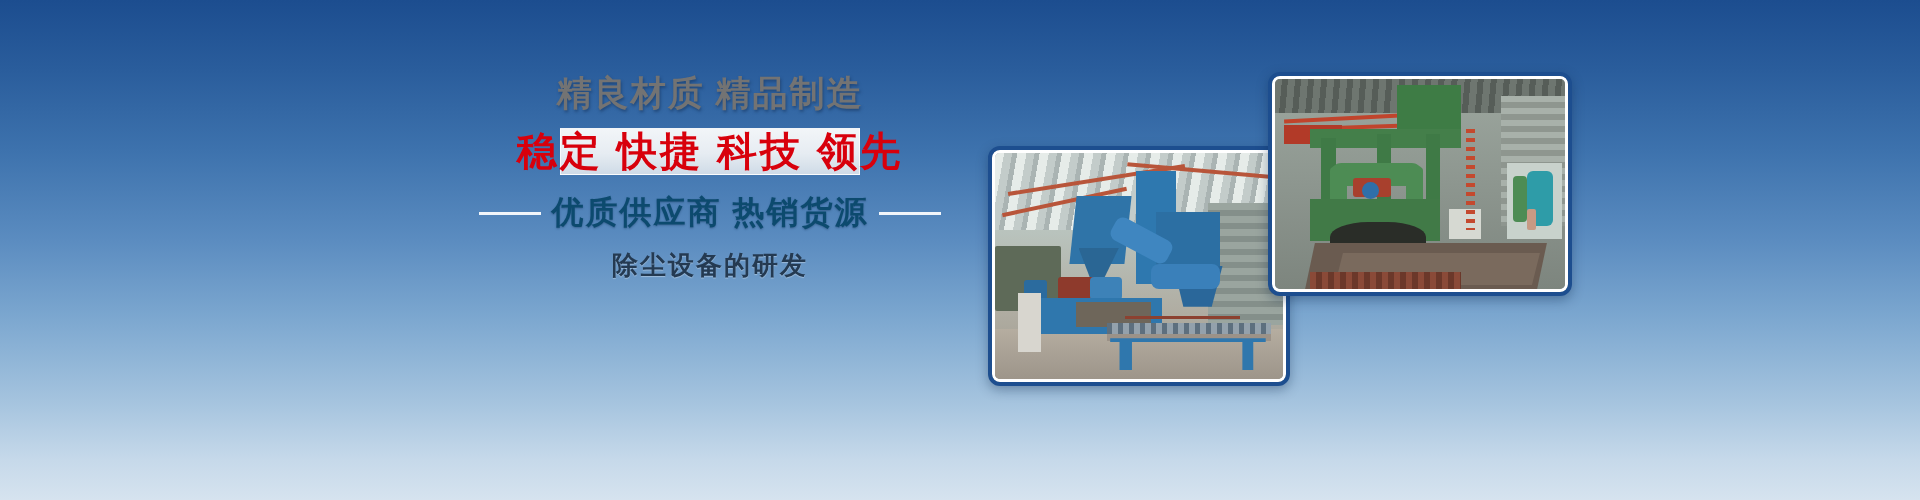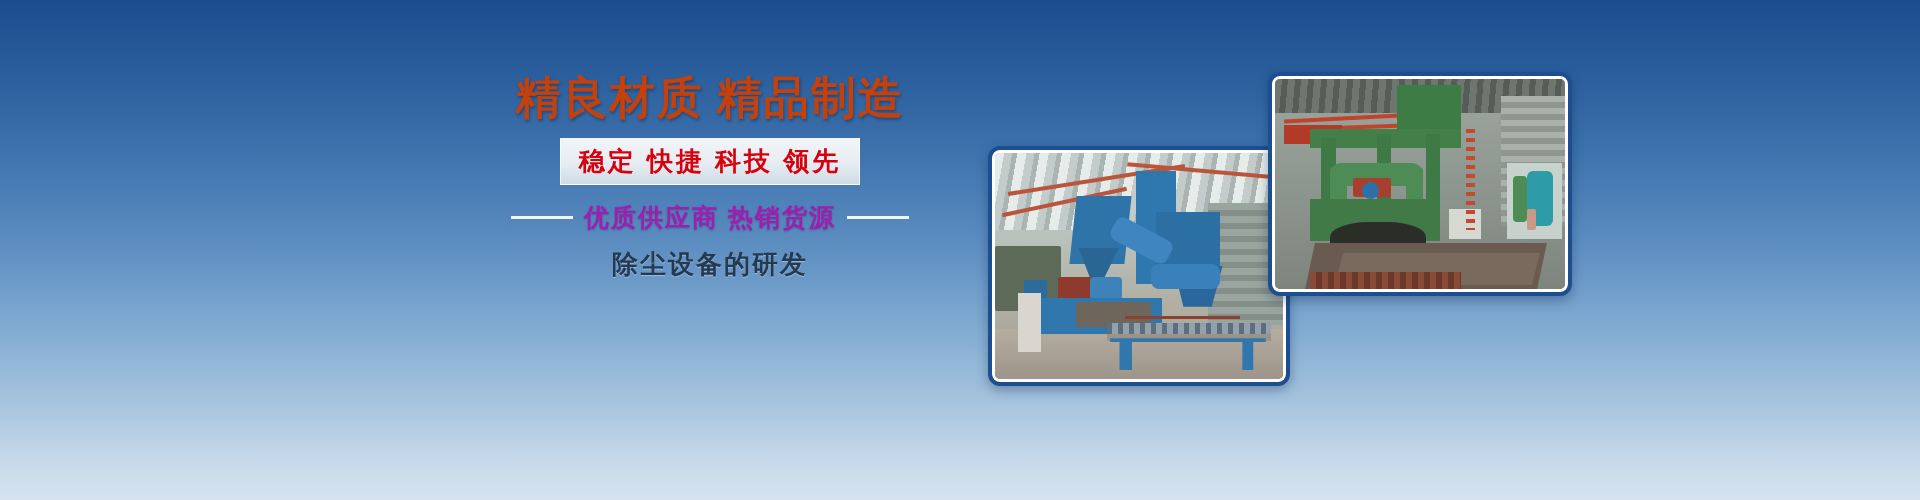--- a/index.html
+++ b/index.html
@@ -38,65 +38,65 @@
     -webkit-text-stroke:5px #ffffff;
     paint-order:stroke fill;
     text-shadow:0 3px 4px rgba(0,0,0,.30);
     white-space:nowrap;
   }
 
   .subhead {
     margin-top:18px;
     font-family:"Liberation Serif", serif;
     font-weight:bold;
-    font-size:45px;
+    font-size:35px;
     line-height:1.0;
     letter-spacing:2px;
-    color:#c2410c;
+    color:#737373;
     text-shadow:1px 2px 3px rgba(20,50,90,.55);
     white-space:nowrap;
   }
 
   .keyword-bar {
     margin:17px auto 0;
     width:300px;
     height:47px;
     background:linear-gradient(180deg,#f2f5f8 0%,#e6ecf2 55%,#cfdbe7 100%);
     border:1px solid rgba(255,255,255,.7);
     display:flex;
     align-items:center;
     justify-content:center;
   }
   .keyword-bar span {
     font-family:"Liberation Sans", sans-serif;
     font-weight:bold;
-    font-size:26px;
+    font-size:40px;
     letter-spacing:3px;
     color:#d8000c;
     white-space:nowrap;
   }
 
   .supply-row {
     margin-top:16px;
     display:flex;
     align-items:center;
     justify-content:center;
     gap:11px;
   }
   .rule {
     width:62px; height:3px;
     background:#ffffff;
     opacity:.92;
   }
   .supply-text {
     font-family:"Liberation Sans", sans-serif;
     font-weight:bold;
-    font-size:25px;
+    font-size:32px;
     letter-spacing:2px;
-    color:#a21caf;
+    color:#0c4a6e;
     text-shadow:0 1px 2px rgba(20,50,90,.4);
     white-space:nowrap;
   }
 
   .desc {
     margin-top:13px;
     font-family:"Liberation Serif", serif;
     font-weight:bold;
     font-size:26px;
     line-height:1.42;

